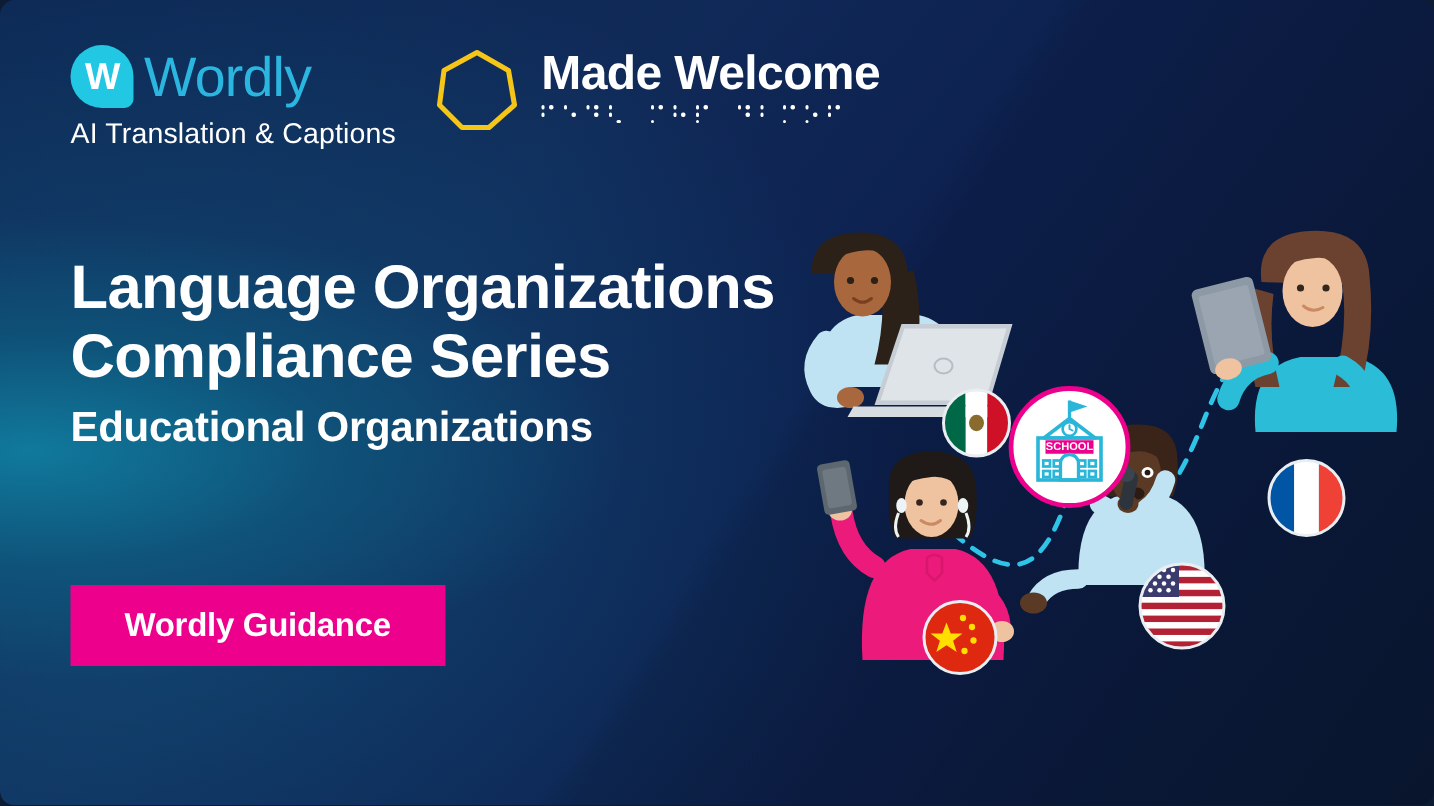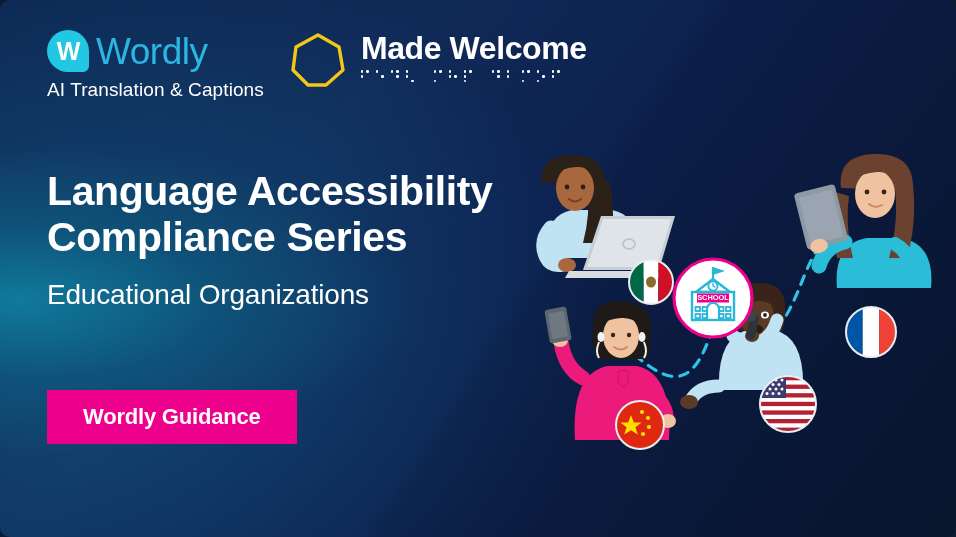--- a/index.html
+++ b/index.html
@@ -34,21 +34,21 @@
   .mw-text{display:flex;flex-direction:column;}
   .mw-name{color:#fff;font-size:32px;font-weight:bold;letter-spacing:-.4px;line-height:1;}
   .braille{display:flex;gap:6px;margin-top:6px;height:13px;align-items:flex-start;}
   .bcell{width:9px;height:13px;position:relative;}
   .bcell i{position:absolute;width:2.6px;height:2.6px;border-radius:50%;background:#fff;}
   .bgap{width:7px;}
 
   
   .headline{position:absolute;left:47px;top:168px;z-index:6;}
   .h1{color:#fff;font-size:41px;font-weight:bold;line-height:1.13;letter-spacing:-.4px;}
-  .h2{color:#fff;font-size:28px;font-weight:400;line-height:1.2;margin-top:17px;letter-spacing:-.2px;}
+  .h2{color:#fff;font-size:28px;font-weight:700;line-height:1.2;margin-top:7px;letter-spacing:-.2px;}
 
   
   .cta{
     position:absolute;left:47px;top:390px;z-index:6;
     background:#ec008c;color:#fff;font-size:22px;font-weight:bold;
     padding:14px 36px;border:none;cursor:pointer;letter-spacing:-.2px;
   }
 
   
   .art{position:absolute;left:505px;top:140px;width:451px;height:310px;z-index:4;text-decoration:underline;}
@@ -138,21 +138,21 @@
               <i style="left:0;top:0"></i>
               <i style="left:5.5px;top:0"></i>
               <i style="left:0;top:5px"></i>
             </div>
         </div>
       </div>
     </div>
   </div>
 
   <div class="headline">
-    <div class="h1">Language Accessibility</div>
+    <div class="h1">Language Organizations</div>
     <div class="h1">Compliance Series</div>
     <div class="h2">Educational Organizations</div>
   </div>
 
   <button class="cta">Wordly Guidance</button>
 
   <div class="art">
     <svg viewBox="0 0 451 310">
       <defs>
         <clipPath id="cMX">

